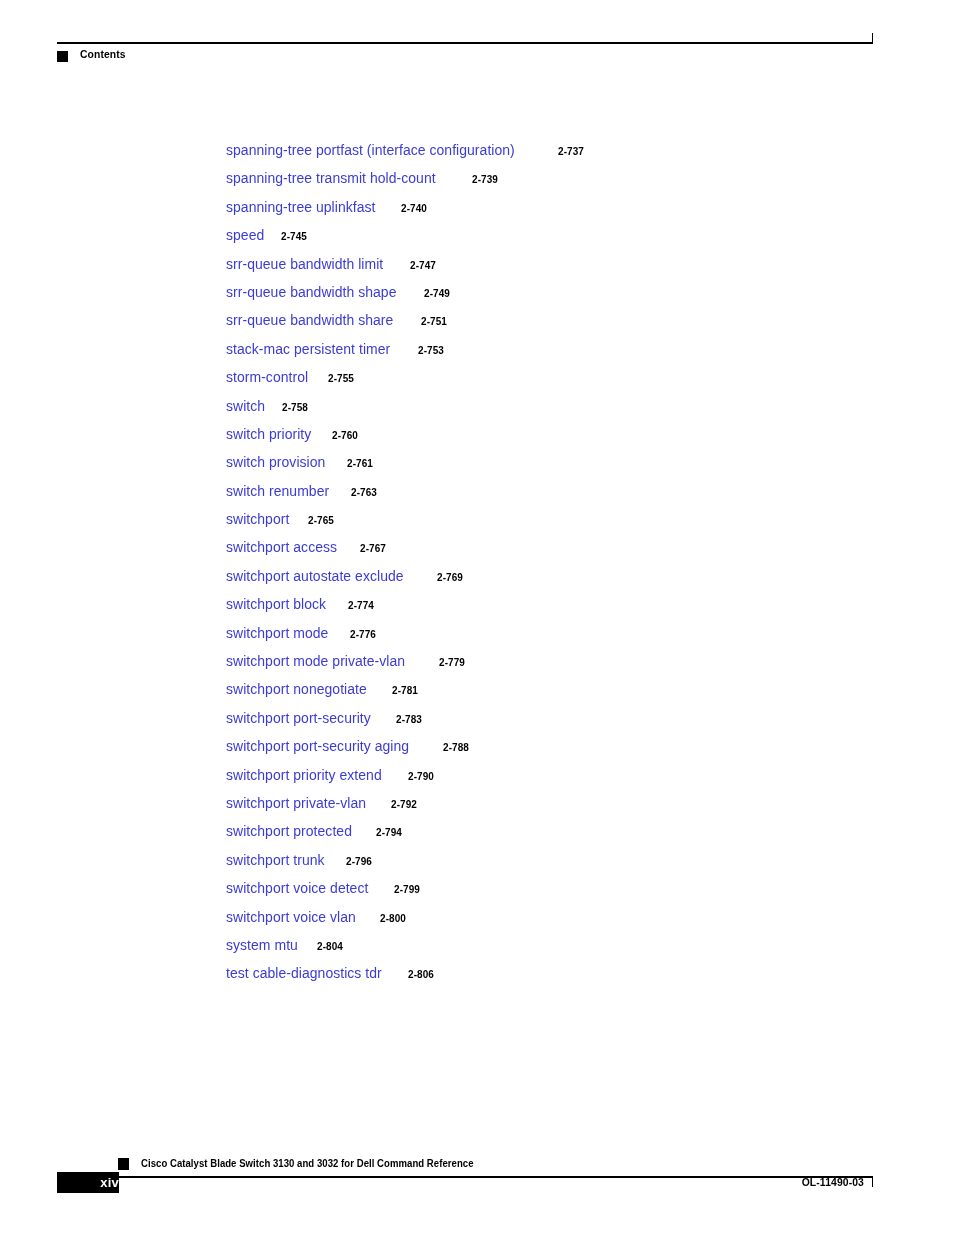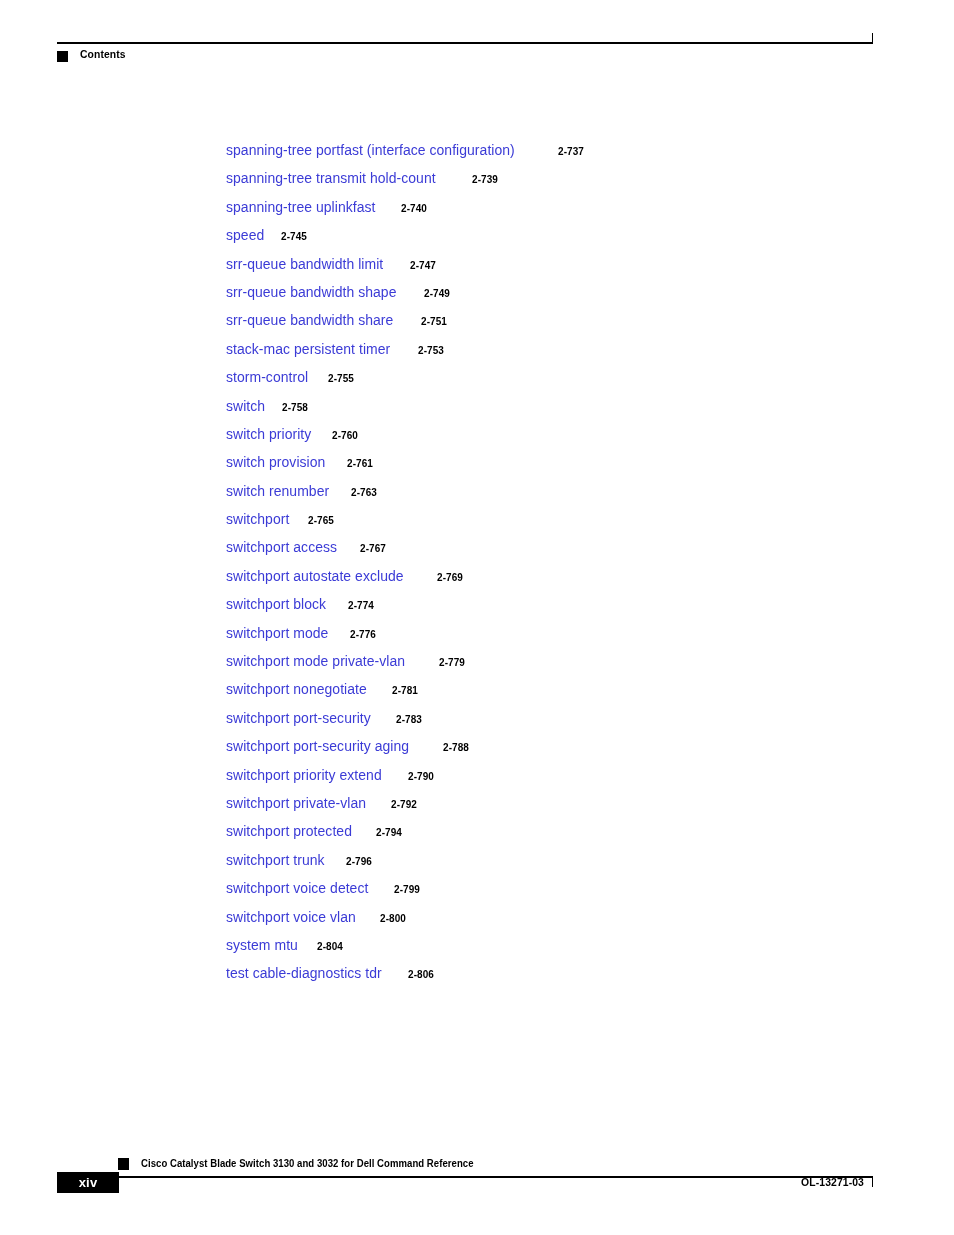--- a/index.html
+++ b/index.html
@@ -146,21 +146,21 @@
     top: 1172px;
     width: 62px;
     height: 21px;
     background: #000000;
   }
   .footer-pagenum {
     position: absolute;
     left: 57px;
     top: 1175px;
     width: 62px;
-    text-align: center;
+    text-align: right;
     font-size: 13px;
     font-weight: bold;
     color: #ffffff;
     letter-spacing: 0.2px;
   }
   .footer-docid {
     position: absolute;
     left: 0;
     top: 1177px;
     width: 864px;
@@ -214,13 +214,13 @@
     <div class="toc-entry"><span class="toc-label">test cable-diagnostics tdr</span><span class="toc-gap"></span><span class="toc-page">2-806</span></div>
   </div>
 
 <div class="page-footer"></div>
 <div class="footer-square"></div>
 <div class="footer-doc-title">Cisco Catalyst Blade Switch 3130 and 3032 for Dell Command Reference</div>
 <div class="footer-rule"></div>
 <div class="footer-rule-tick"></div>
 <div class="footer-pagebox"></div>
 <div class="footer-pagenum">xiv</div>
-<div class="footer-docid">OL-13271-03</div>
+<div class="footer-docid">OL-11490-03</div>
 
 </body></html>

